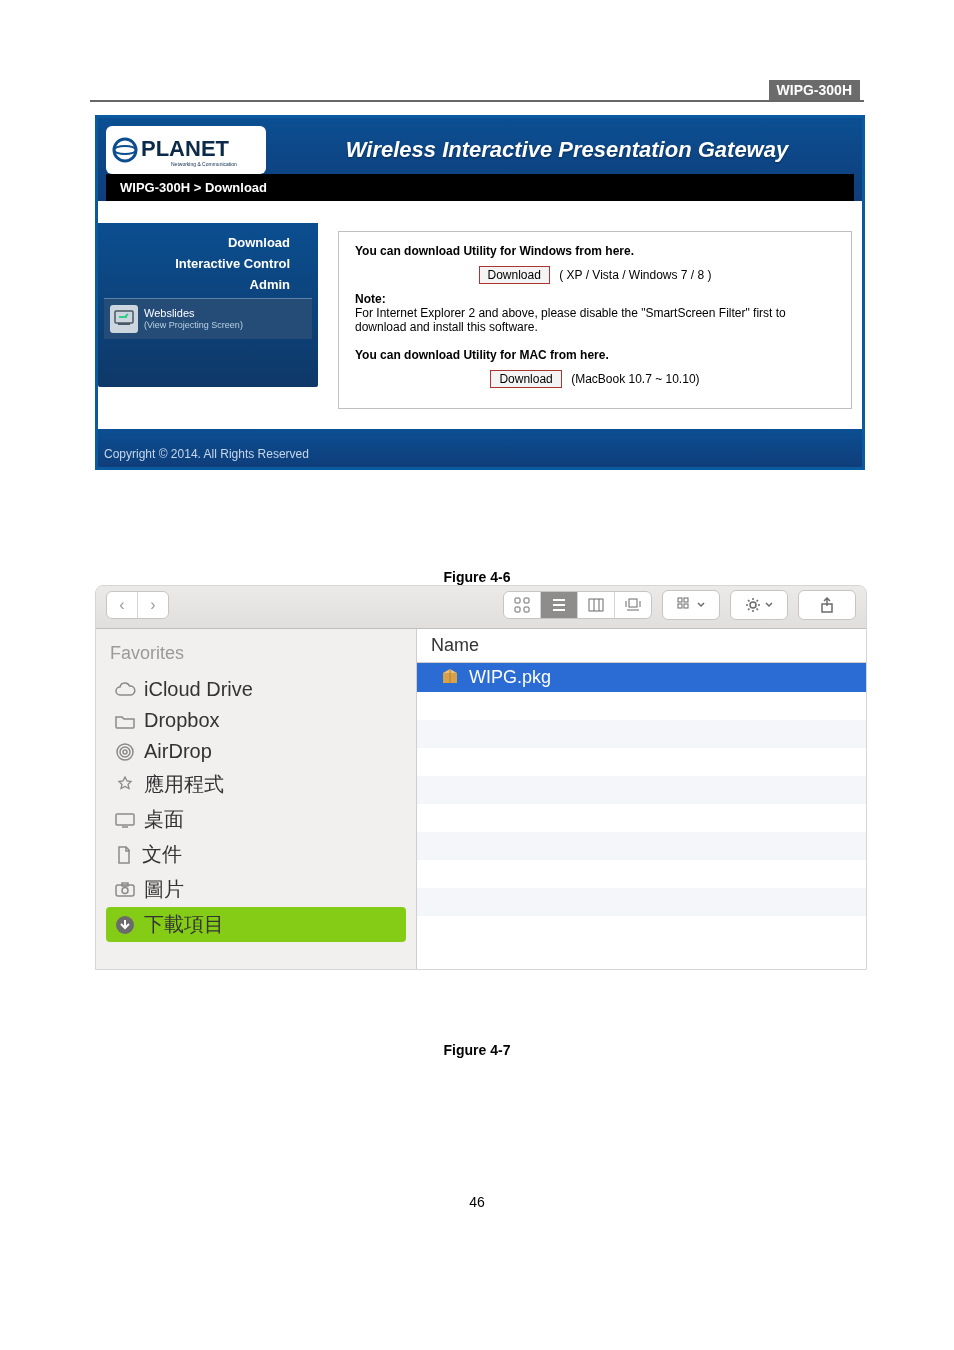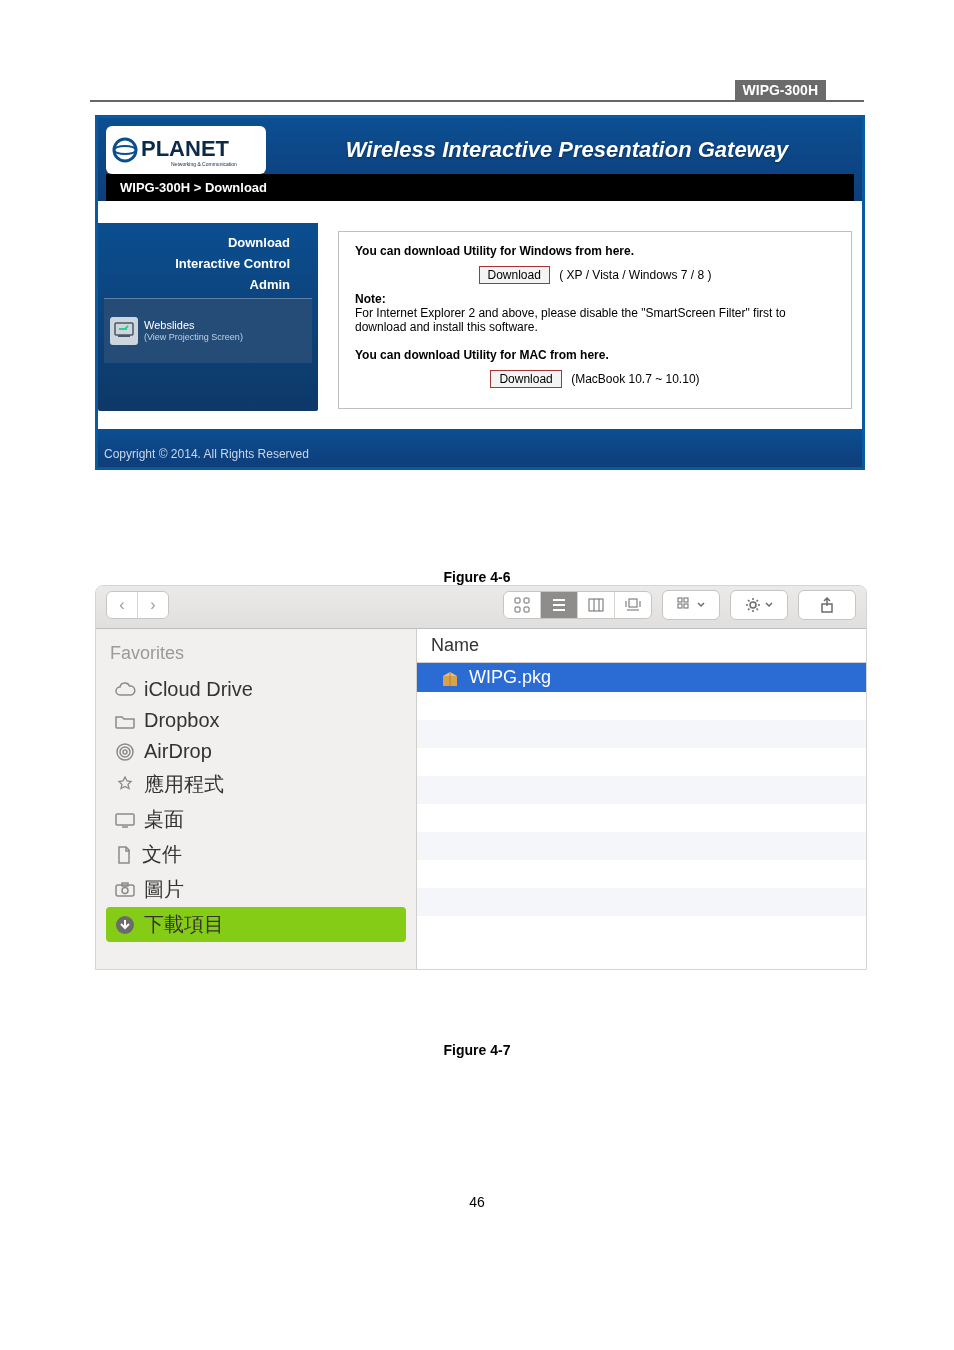--- a/index.html
+++ b/index.html
@@ -1,30 +1,30 @@
 <!DOCTYPE html>
 <html><head>
 <meta charset="utf-8">
 <style>
 html,body{margin:0;padding:0;background:#fff;font-family:Arial,Helvetica,sans-serif}
 .page{width:954px;height:1350px;position:relative;box-sizing:border-box;margin:0 auto;background:#fff}
-.model-badge{position:absolute;top:80px;right:128px;background:#6b6b6b;color:#fff;font-weight:bold;font-size:14px;padding:2px 8px}
+.model-badge{position:absolute;top:80px;right:94px;background:#6b6b6b;color:#fff;font-weight:bold;font-size:14px;padding:2px 8px}
 .hdr-rule{position:absolute;top:100px;left:90px;right:90px;height:2px;background:#666}
 .figure1{position:absolute;top:115px;left:95px;width:770px;box-sizing:border-box;border:3px solid #0a5aa0}
 .banner{background:linear-gradient(#0b4f92,#0f3d7a);padding:8px 8px 0 8px}
 .banner-inner{display:flex;align-items:center}
 .logo{background:#fff;border-radius:6px;width:160px;height:48px;display:flex;align-items:center;justify-content:center;margin-right:14px}
 .logo svg{display:block}
 .banner-title{flex:1;color:#fff;font-style:italic;font-weight:bold;font-size:22px;text-align:center;text-shadow:0 1px 2px rgba(0,0,0,.4)}
 .breadcrumb{background:#000;color:#fff;font-weight:bold;font-size:13px;padding:6px 14px}
 .body-area{display:flex;background:#fff}
 .sidebar{width:220px;background:#fff;padding-top:22px}
 .side-link{display:block;color:#fff;font-weight:bold;font-size:13px;text-align:right;padding-right:22px;margin-bottom:6px}
 .sidebar-box{background:linear-gradient(#0b4e90,#0e3868);padding:12px 6px 48px 6px;border-radius:0 0 2px 2px}
-.webslides{display:flex;align-items:center;background:#244c77;border-top:1px solid #5c82a6;padding:18px 6px;margin-top:0}
+.webslides{display:flex;align-items:center;background:#244c77;border-top:1px solid #5c82a6;padding:6px 6px;margin-top:0}
 .ws-icon{width:28px;height:28px;background:#cdd6de;border-radius:3px;margin-right:6px;display:flex;align-items:center;justify-content:center}
 .ws-icon svg{display:block}
 .ws-txt{color:#fff;font-size:11px;line-height:12px}
 .ws-txt .sub{font-size:9px;color:#bcd1e6}
 .content{flex:1;padding:30px 10px 20px 20px}
 .panel{border:1px solid #bfbfbf;padding:12px 16px;font-size:12px;color:#000}
 .panel b{font-weight:bold}
 .dl-row{text-align:center;margin:8px 0}
 .dl-btn{display:inline-block;border:1px solid #a33;background:#f4f4f4;font-size:12px;padding:1px 8px;margin-right:6px}
 .dl-note{font-size:12px}
@@ -51,21 +51,21 @@
 .seg span.active{background:#8f8d8b}
 .iconbtn{border:1px solid #c7c5c3;border-radius:6px;background:#fff;height:28px;min-width:40px;display:flex;align-items:center;justify-content:center;padding:0 8px;gap:4px}
 .f-body{display:flex;height:340px}
 .f-side{width:300px;background:#f2f0ee;border-right:1px solid #d0cecb;padding:14px 10px;font-size:20px;color:#444}
 .f-side .hdr{color:#9b9a98;font-size:18px;margin-bottom:10px;padding-left:4px}
 .f-side .item{display:flex;align-items:center;gap:8px;padding:4px 8px;border-radius:4px;color:#333}
 .f-side .item.sel{background:#84cc16}
 .f-side .item svg{flex:0 0 auto}
 .f-list{flex:1;background:#fff}
 .f-list .colhdr{background:#fff;border-bottom:1px solid #d0cecb;padding:6px 14px;font-size:18px;color:#333}
-.f-list .row{padding:4px 24px;font-size:18px;display:flex;align-items:flex-end;gap:10px}
+.f-list .row{padding:4px 24px;font-size:18px;display:flex;align-items:flex-start;gap:10px}
 .f-list .row.sel{background:#2a6bd4;color:#fff}
 .f-list .stripe{height:28px}
 .f-list .stripe.alt{background:#f4f6fa}
 .caption2{position:absolute;top:1038px;left:0;right:0}
 .pagenum{position:absolute;bottom:140px;left:0;right:0;text-align:center;font-size:14px;color:#000}
 </style>
 </head>
 <body>
 <div class="page">
 

